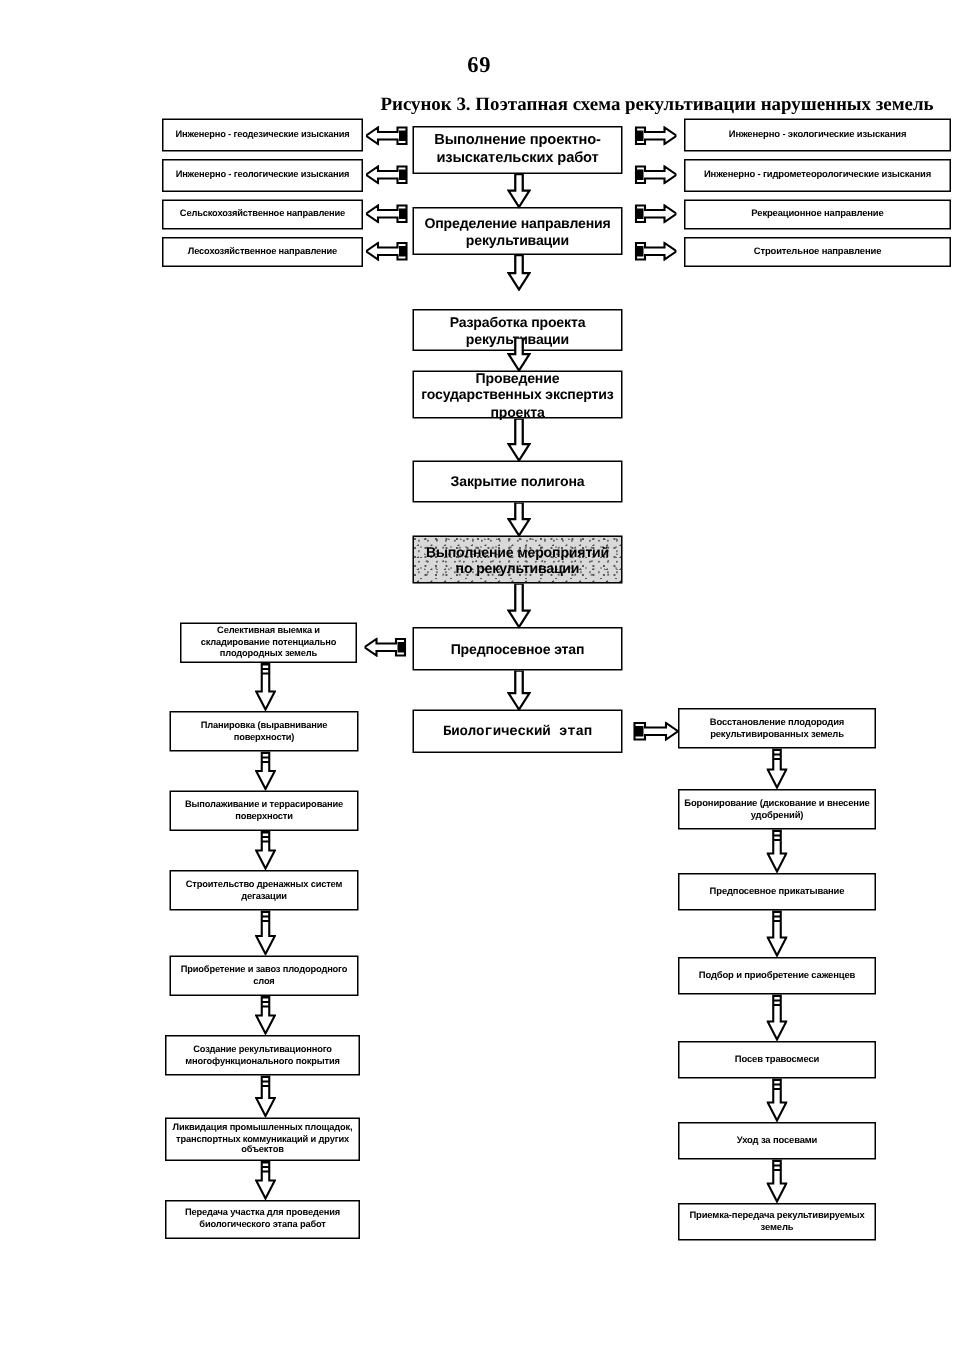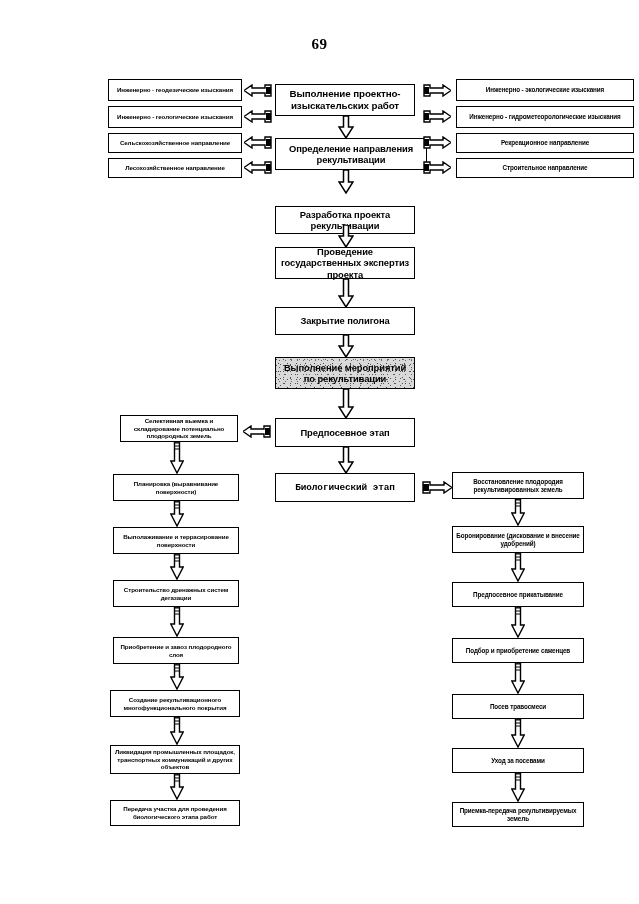--- a/index.html
+++ b/index.html
@@ -66,20 +66,21 @@
   
   .h-arrow{position:absolute;}
   .h-arrow svg{display:block;}
 </style>
 </head>
 <body>
 
 <div class="page">
 
   <div class="page-num">69</div>
+  <div class="fig-title">Рисунок 3. Поэтапная схема рекультивации нарушенных земель</div>
 
   <div class="node s-node" style="left:108px;top:79px;width:134px;height:22px;">
     <span>Инженерно - геодезические изыскания</span>
   </div>
   <div class="node s-node" style="left:108px;top:106px;width:134px;height:22px;">
     <span>Инженерно - геологические изыскания</span>
   </div>
   <div class="node s-node" style="left:108px;top:133px;width:134px;height:20px;">
     <span>Сельскохозяйственное направление</span>
   </div>
@@ -96,21 +97,21 @@
   <div class="node s-node wide" style="left:456px;top:133px;width:178px;height:20px;">
     <span>Рекреационное направление</span>
   </div>
   <div class="node s-node wide" style="left:456px;top:158px;width:178px;height:20px;">
     <span>Строительное направление</span>
   </div>
 
   <div class="node c-node big" style="left:275px;top:84px;width:140px;height:32px;">
     <span>Выполнение проектно-изыскательских работ</span>
   </div>
-  <div class="node c-node" style="left:275px;top:138px;width:152px;height:32px;">
+  <div class="node c-node" style="left:275px;top:138px;width:140px;height:32px;">
     <span>Определение направления рекультивации</span>
   </div>
   <div class="node c-node" style="left:275px;top:206px;width:140px;height:28px;">
     <span>Разработка проекта рекультивации</span>
   </div>
   <div class="node c-node" style="left:275px;top:307px;width:140px;height:28px;">
     <span>Закрытие полигона</span>
   </div>
   <div class="node c-node" style="left:275px;top:247px;width:140px;height:32px;">
     <span>Проведение государственных экспертиз проекта</span>

